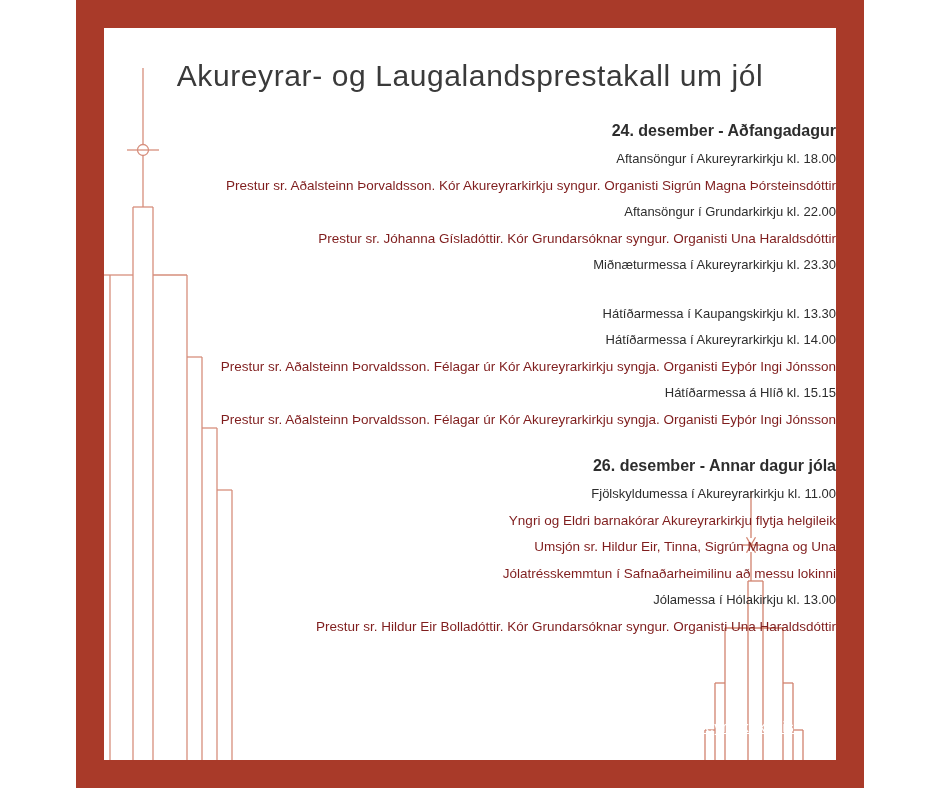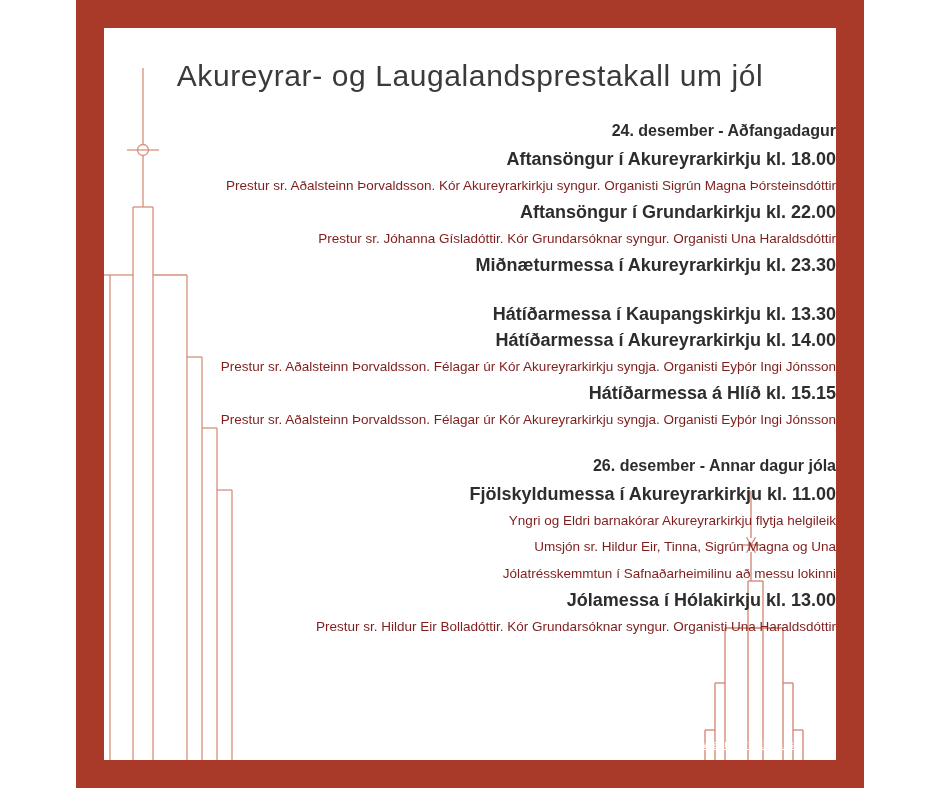--- a/index.html
+++ b/index.html
@@ -23,23 +23,23 @@
     color:#3a3a3a;line-height:44px;white-space:nowrap;
   }
   .section{margin-top:22px;width:100%;}
   .section-heading{
     font-size:16px;font-weight:700;color:#2d2d2d;line-height:22px;
     margin:0 0 4px 0;white-space:nowrap;
   }
   .line{
     font-size:13.5px;color:#7f1d1d;line-height:26.5px;white-space:nowrap;
   }
-  .line.bold{font-weight:700;color:#2d2d2d;font-size:18px;padding-left:38px;}
+  .line.bold{font-weight:400;color:#2d2d2d;font-size:13px;padding-left:38px;}
   .footer-link{
-    position:absolute;right:42px;bottom:6px;color:#ffffff;font-size:10px;
+    position:absolute;right:42px;bottom:24px;color:#ffffff;font-size:15px;
     letter-spacing:0.3px;text-decoration:underline;line-height:18px;cursor:pointer;
   }
 </style>
 </head>
 <body>
 
 <div class="canvas">
 
   <svg class="deco" viewBox="0 0 732 732">
     <g stroke="#d2826e" stroke-width="1.3" fill="none" opacity="0.9">

